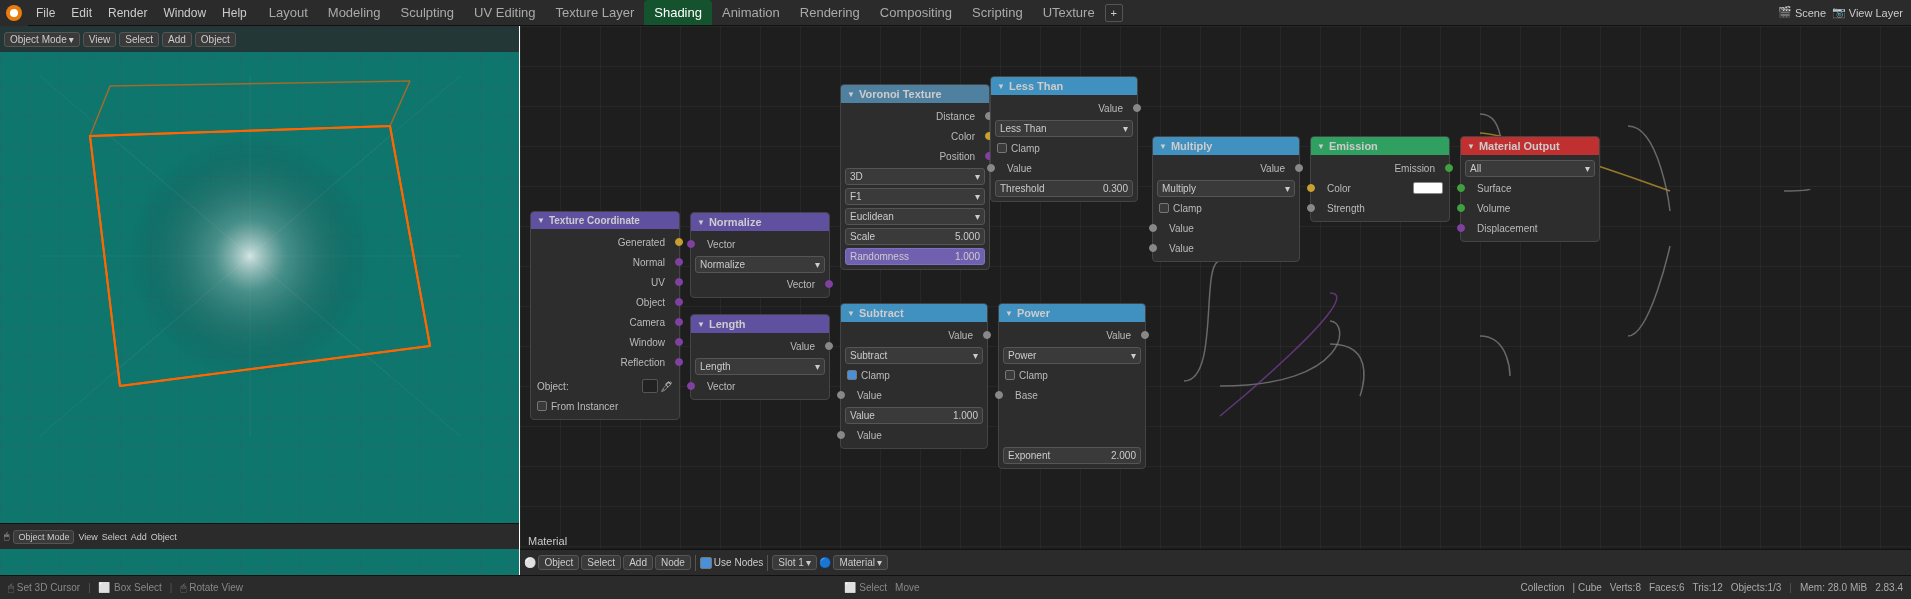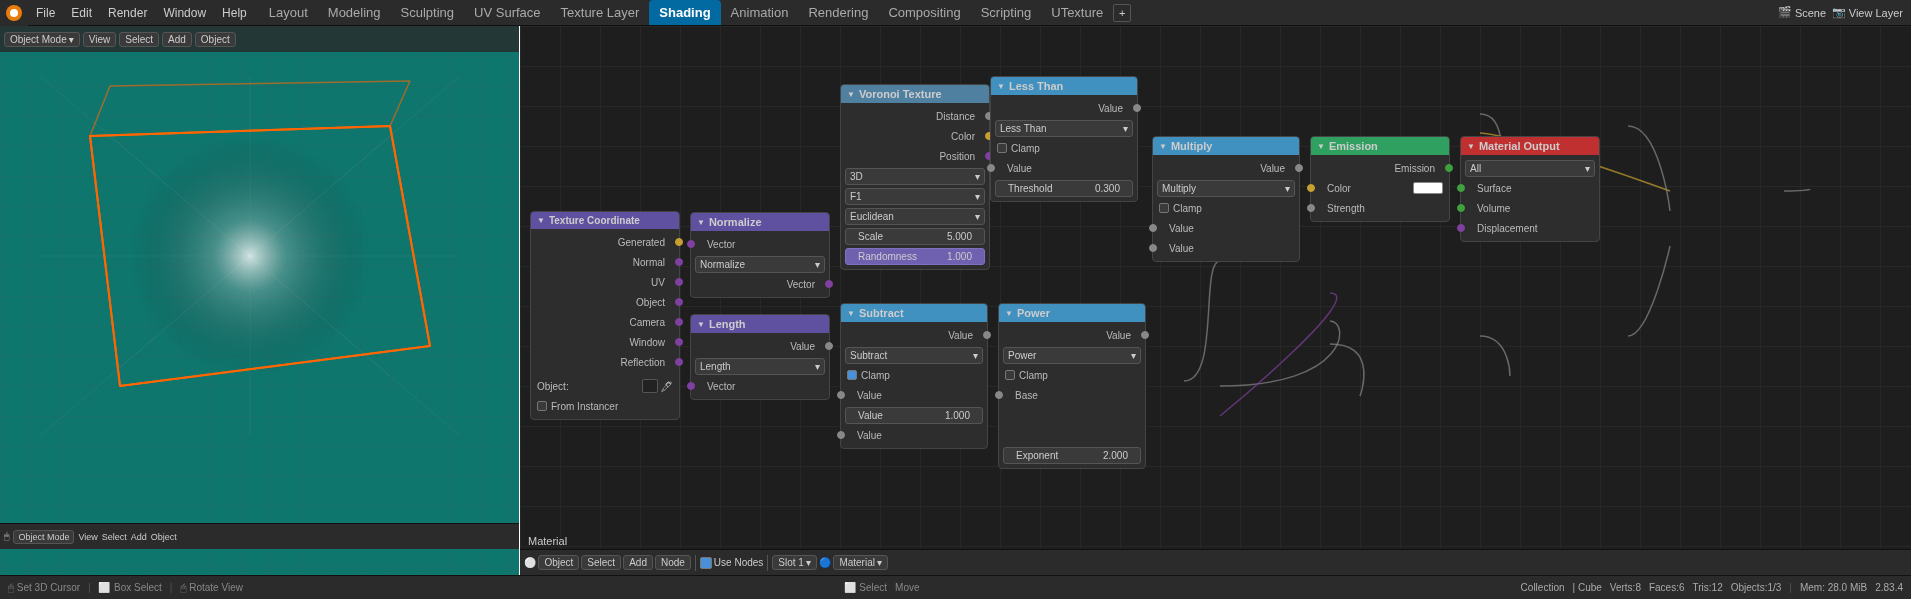--- a/index.html
+++ b/index.html
@@ -57,23 +57,22 @@
       padding: 0 10px;
       height: 100%;
       display: flex;
       align-items: center;
       cursor: pointer;
       font-size: 13px;
       color: #aaa;
       border-radius: 4px 4px 0 0;
     }
     .workspace-tab.active {
-      background: #0369a1;
+      background: #14532d;
       color: #fff;
-      font-weight: bold;
     }
     .top-right {
       display: flex;
       align-items: center;
       gap: 6px;
       padding-right: 8px;
     }
     .top-right-item {
       color: #ccc;
       font-size: 11px;
@@ -199,21 +198,21 @@
       font-size: 10px;
       display: flex;
       align-items: center;
       justify-content: space-between;
       cursor: pointer;
     }
     .node-value-field {
       background: #3a3a3a;
       border: 1px solid #555;
       border-radius: 3px;
-      padding: 2px 12px;
+      padding: 2px 4px;
       color: #ccc;
       font-size: 10px;
       display: flex;
       align-items: center;
       gap: 4px;
     }
     .checkbox {
       width: 10px;
       height: 10px;
       border: 1px solid #777;
@@ -353,21 +352,21 @@
     <div class="menu-item">File</div>
     <div class="menu-item">Edit</div>
     <div class="menu-item">Render</div>
     <div class="menu-item">Window</div>
     <div class="menu-item">Help</div>
   </div>
   <div class="workspace-tabs">
     <div class="workspace-tab">Layout</div>
     <div class="workspace-tab">Modeling</div>
     <div class="workspace-tab">Sculpting</div>
-    <div class="workspace-tab">UV Surface</div>
+    <div class="workspace-tab">UV Editing</div>
     <div class="workspace-tab">Texture Layer</div>
     <div class="workspace-tab active">Shading</div>
     <div class="workspace-tab">Animation</div>
     <div class="workspace-tab">Rendering</div>
     <div class="workspace-tab">Compositing</div>
     <div class="workspace-tab">Scripting</div>
     <div class="workspace-tab">UTexture</div>
     <div class="plus-btn">+</div>
   </div>
   <div class="top-right">

